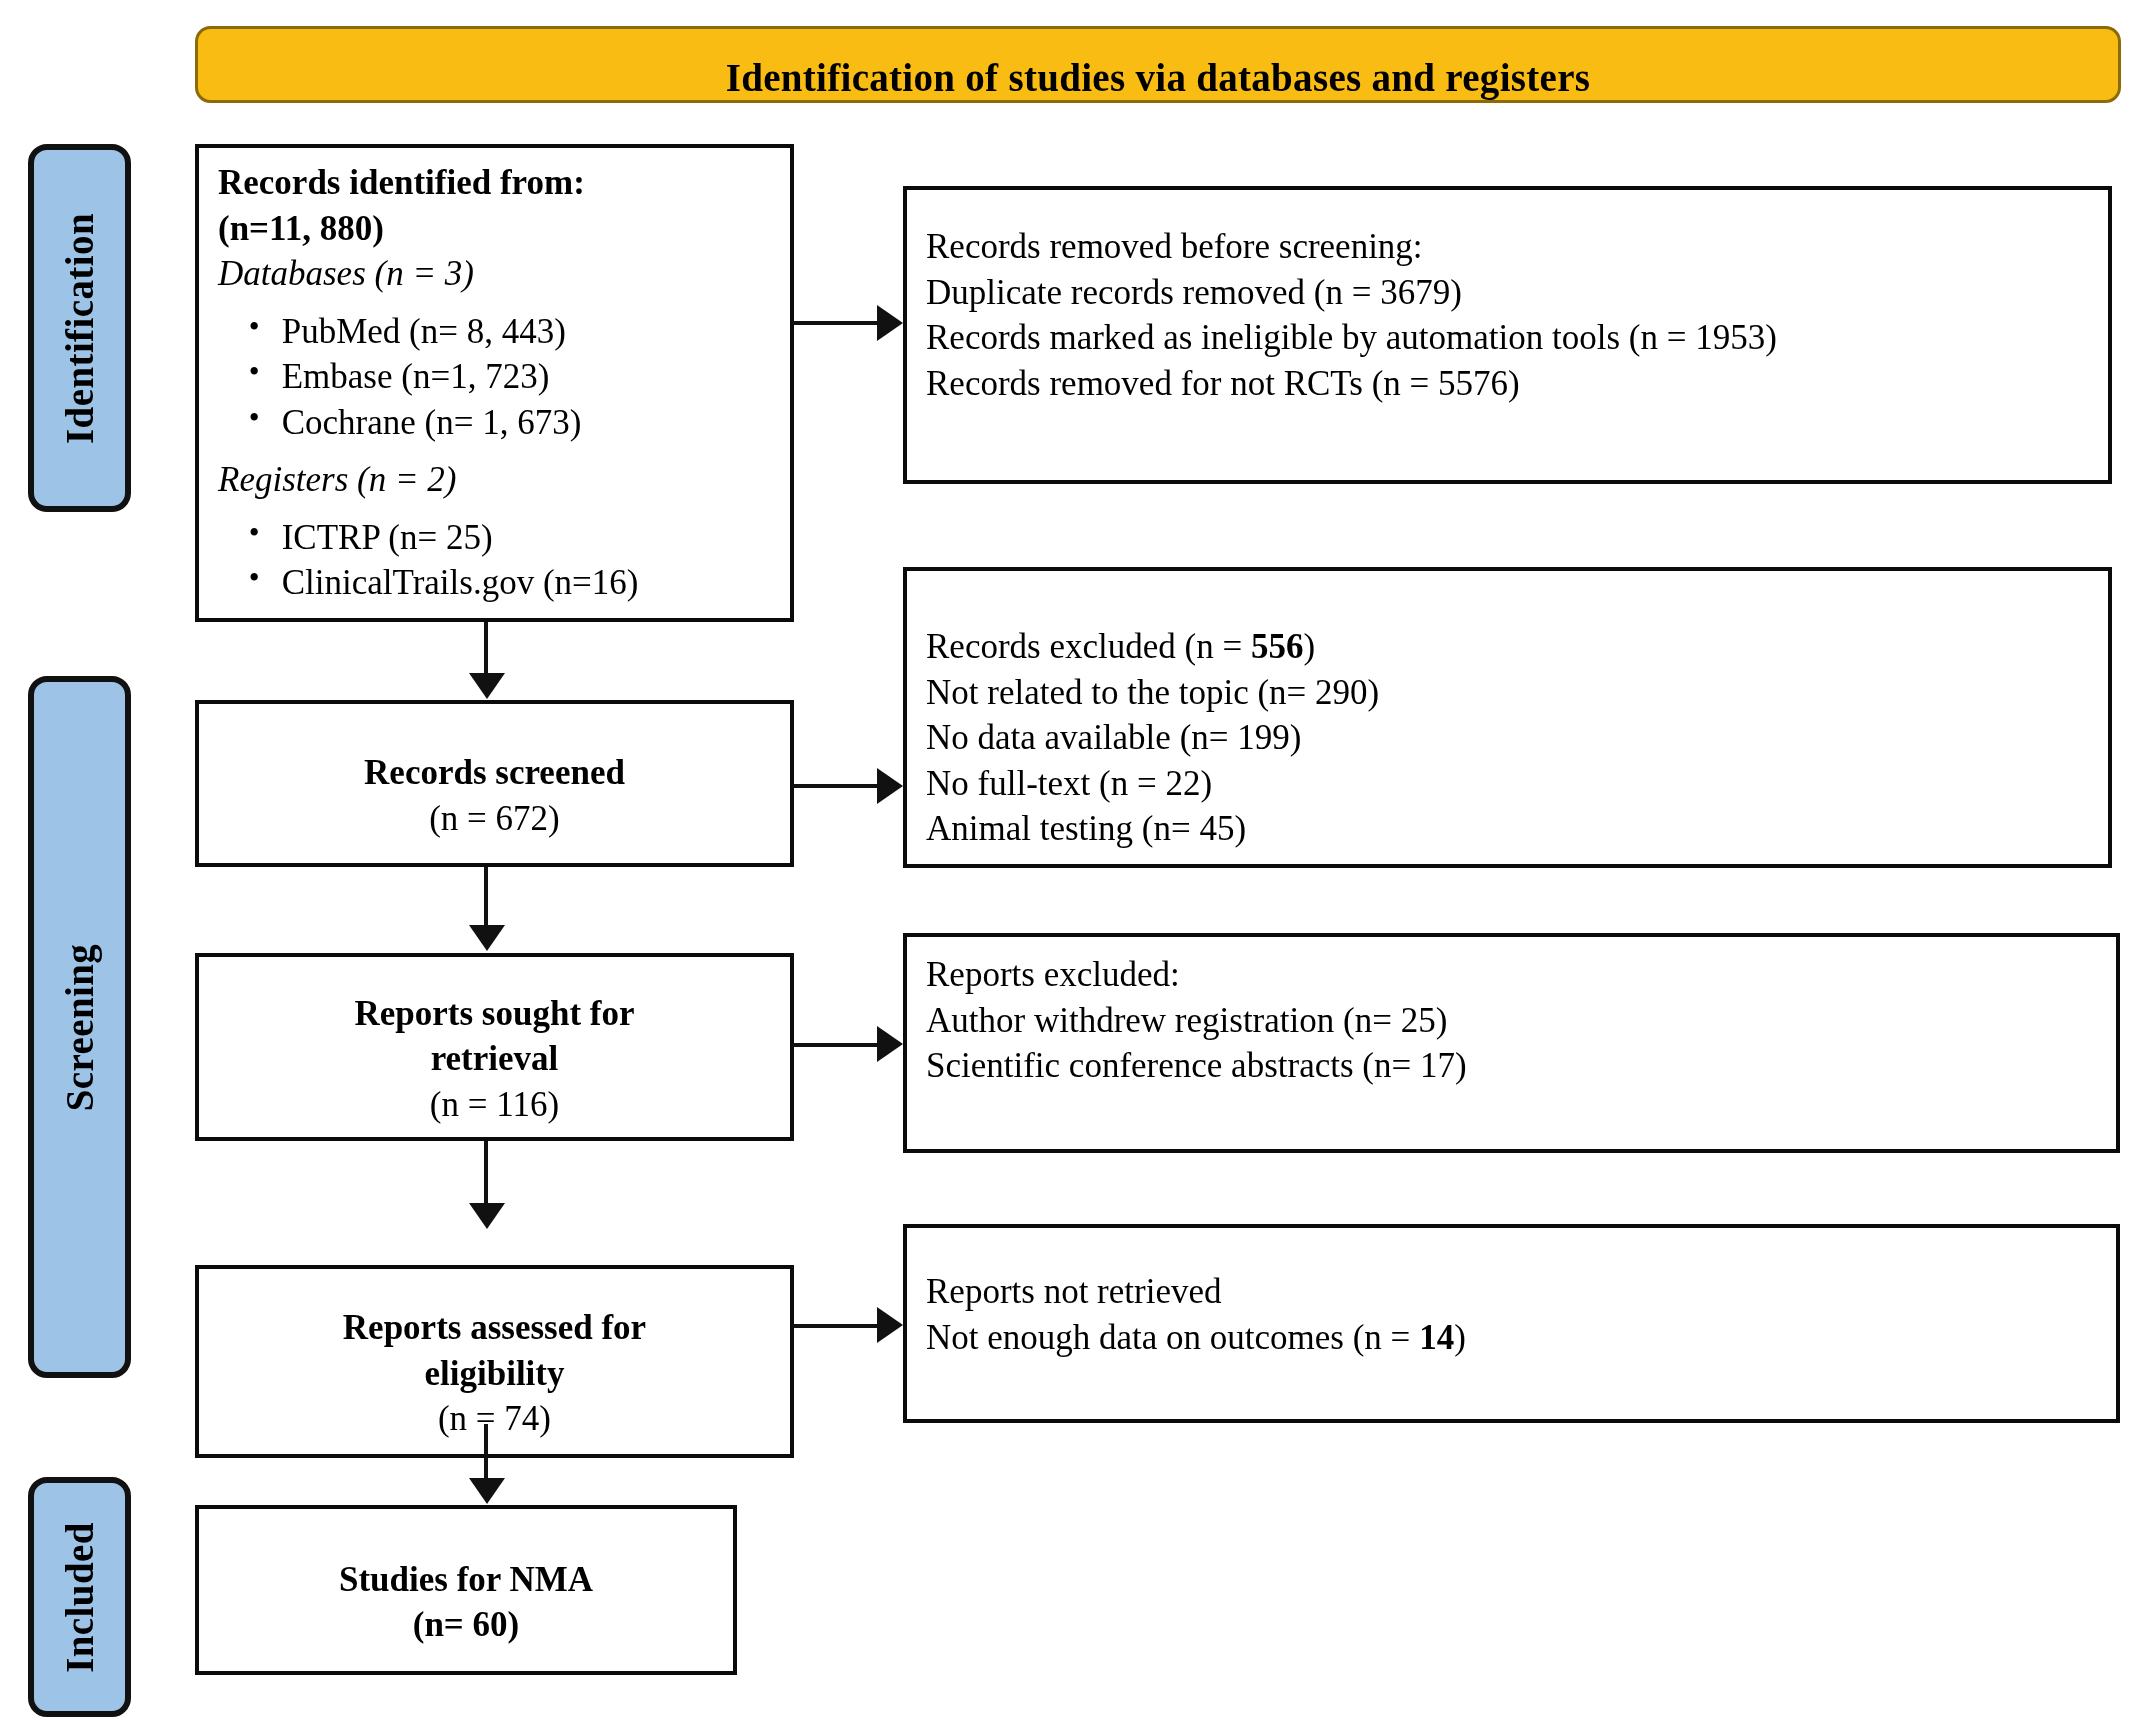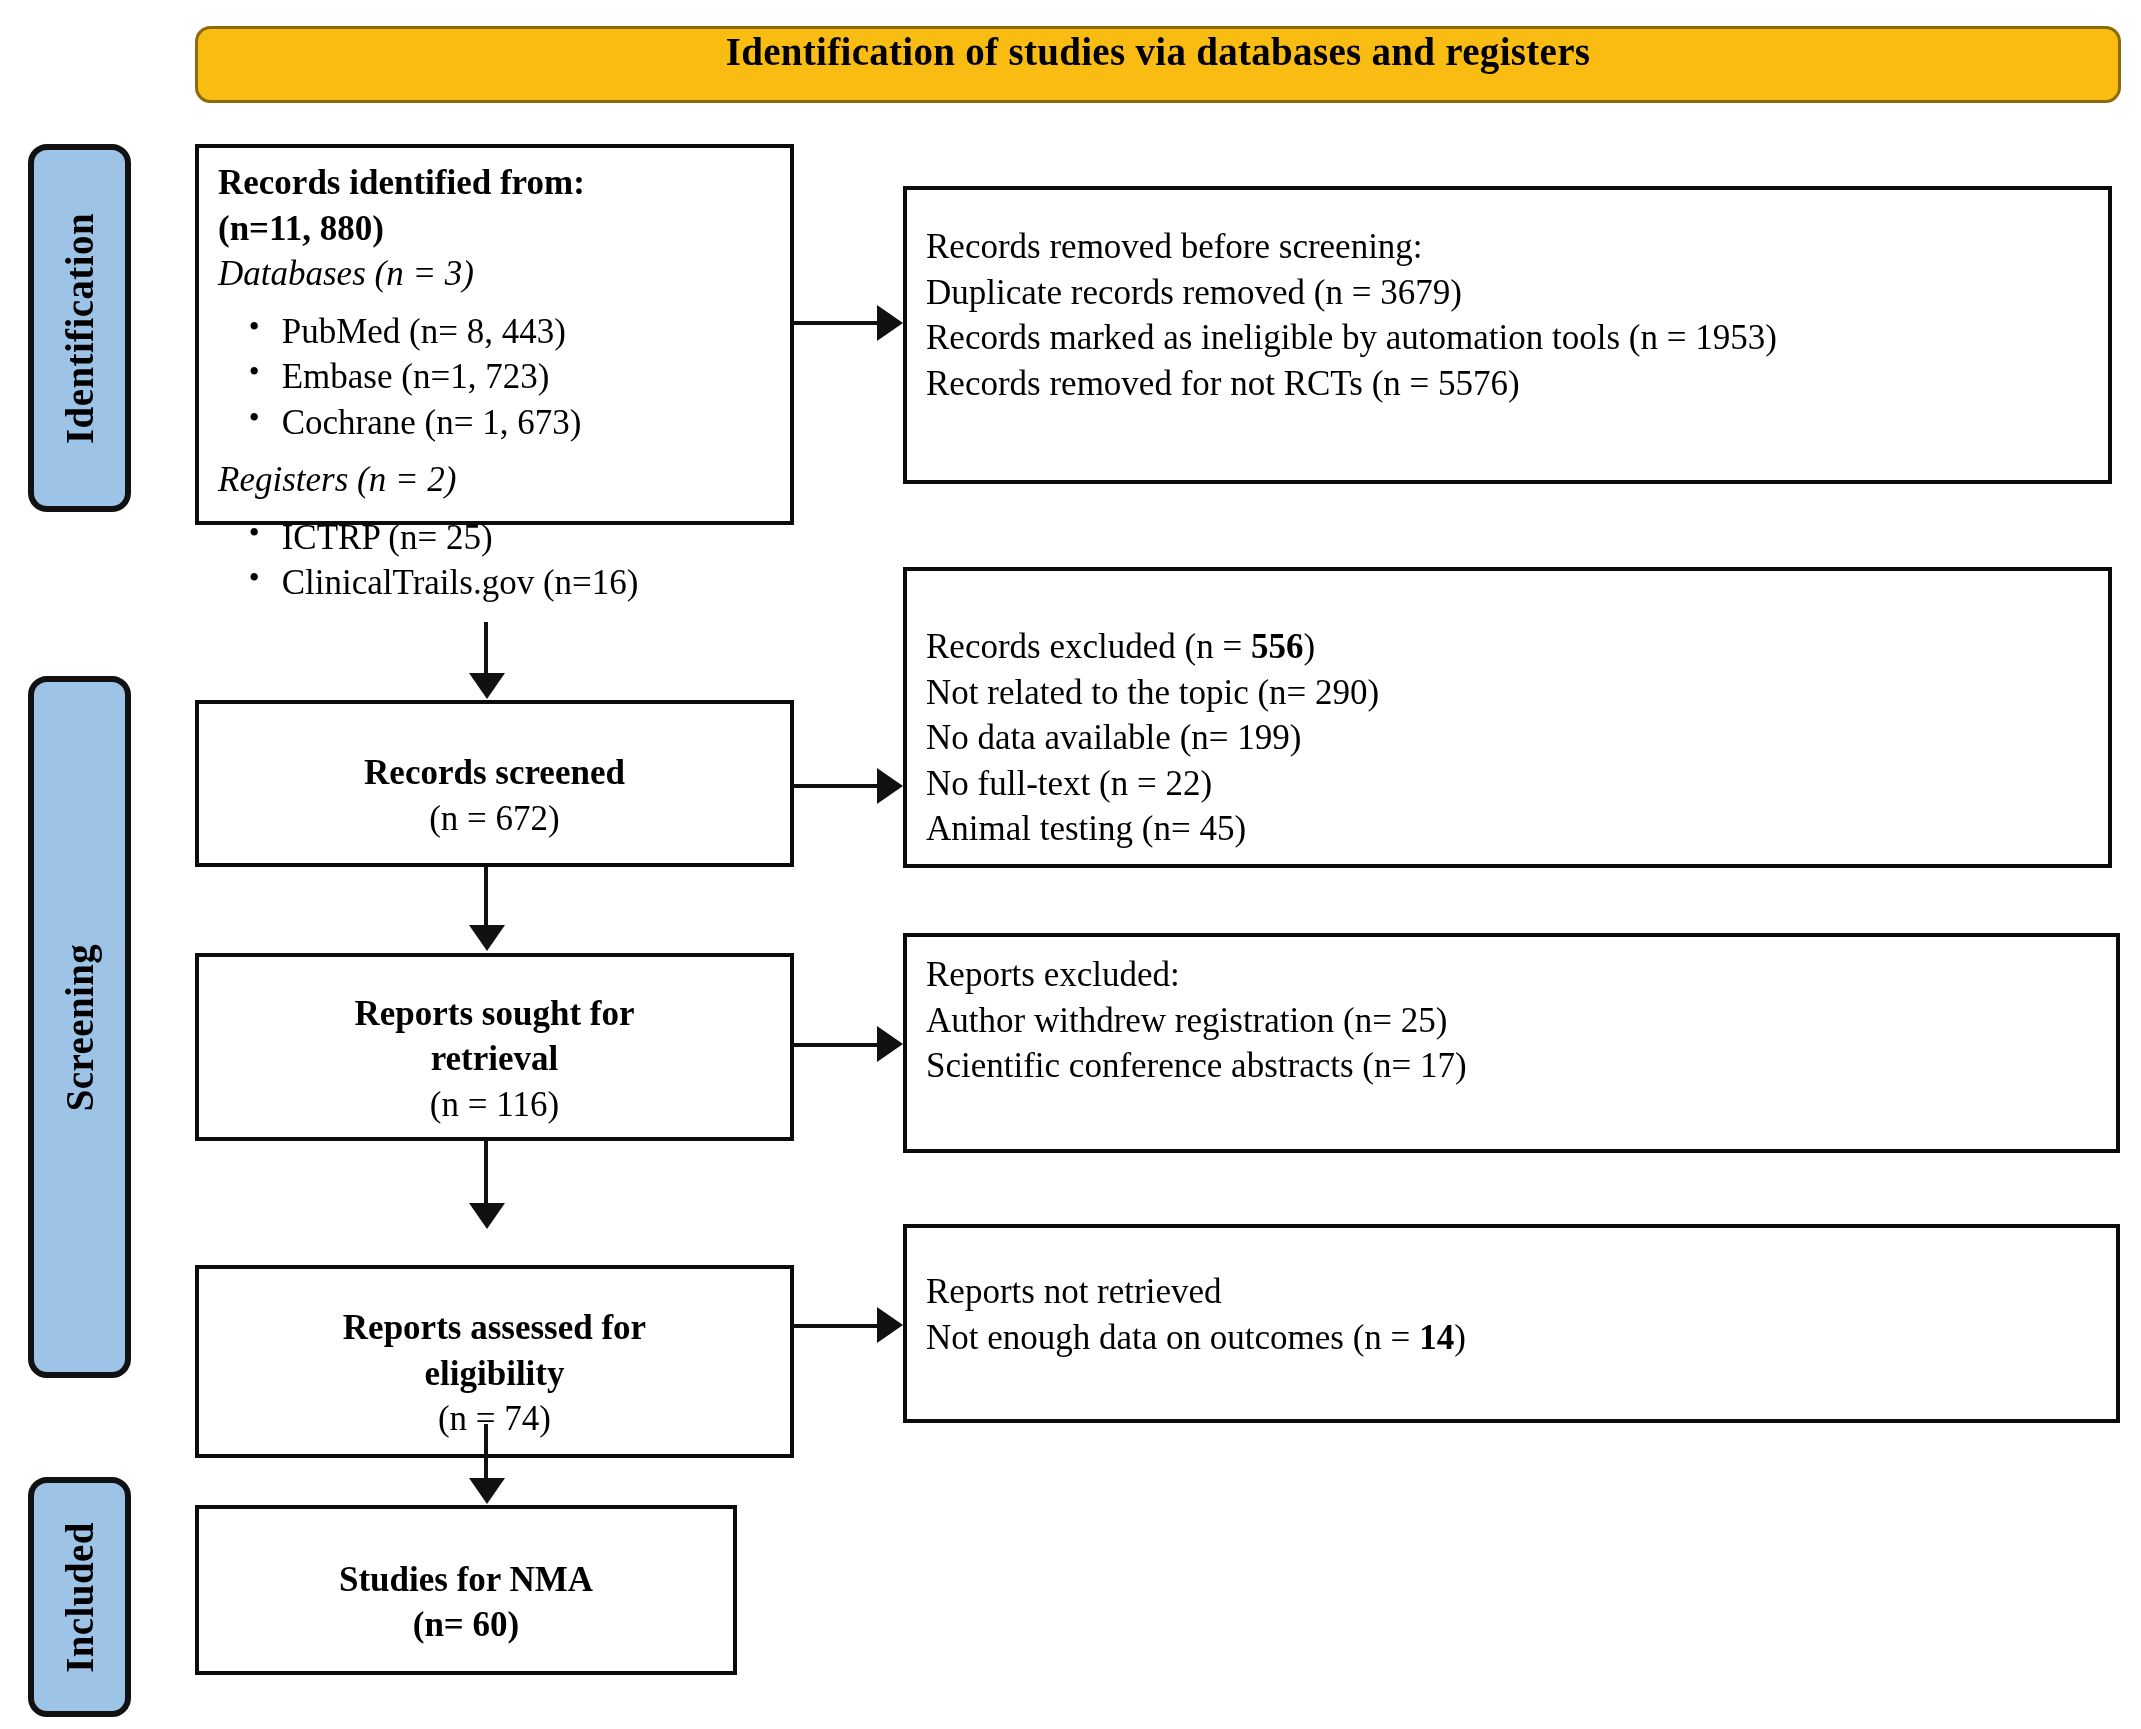--- a/index.html
+++ b/index.html
@@ -25,21 +25,21 @@
     position: absolute;
     left: 195px;
     top: 26px;
     width: 1926px;
     height: 77px;
     background: #F9BC13;
     border: 3.4px solid #8C6A08;
     border-radius: 15.4px;
     box-sizing: border-box;
     display: flex;
-    align-items: flex-start;
+    align-items: flex-end;
     justify-content: center;
     font-weight: bold;
     font-size: 39px;
     letter-spacing: 0.3px;
   }
 
   
   .phase {
     position: absolute;
     left: 28px;
@@ -98,21 +98,21 @@
   }
   .bullets li::before {
     content: "\2022";
     position: absolute;
     left: 5.1px;
     top: -1.7px;
     font-size: 31px;
   }
 
   
-  #box-identified      { left: 195px; top: 144px;  width: 599px; height: 381px; }
+  #box-identified      { left: 195px; top: 144px;  width: 599px; height: 478px; }
   #box-screened        { left: 195px; top: 700px;  width: 599px; height: 167px; }
   #box-sought          { left: 195px; top: 953px; width: 599px; height: 188px; }
   #box-assessed        { left: 195px; top: 1265px; width: 599px; height: 193px; }
   #box-included        { left: 195px; top: 1505px; width: 542px; height: 170px; }
 
   
   #box-removed         { left: 903px; top: 186px;  width: 1209px; height: 298px; }
   #box-excluded        { left: 903px; top: 567px;  width: 1209px; height: 301px; }
   #box-reports-excl    { left: 903px; top: 933px; width: 1217px; height: 220px; }
   #box-not-retrieved   { left: 903px; top: 1224px; width: 1217px; height: 199px; }

